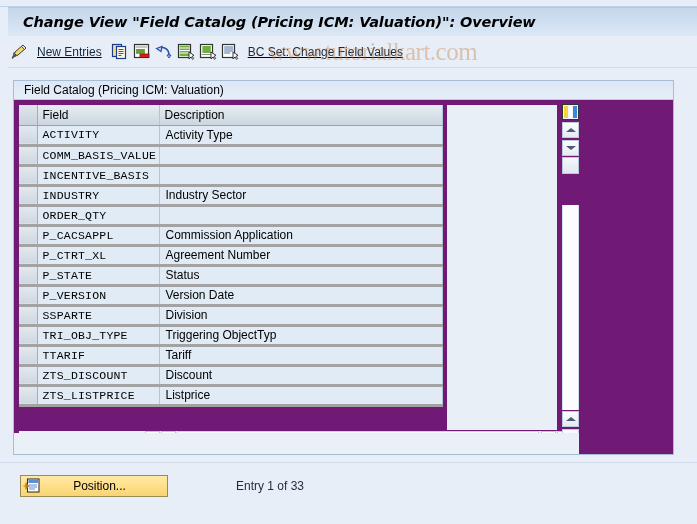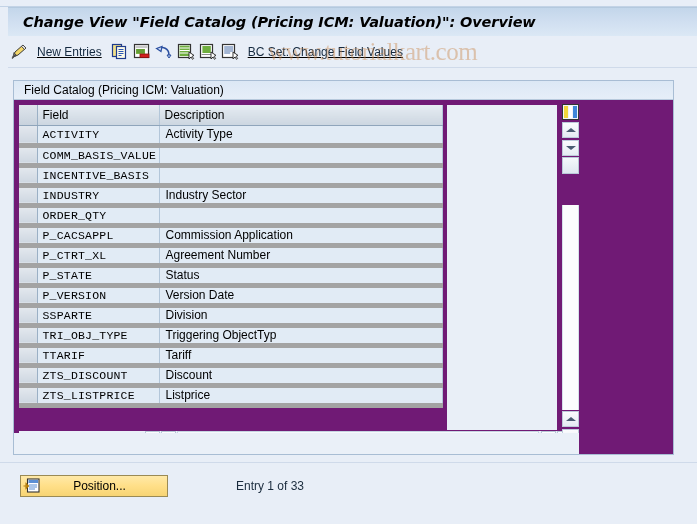--- a/index.html
+++ b/index.html
@@ -132,21 +132,21 @@
   }
   table.grid col.c-sel { width: 18px; }
   table.grid col.c-field { width: 122px; }
   table.grid col.c-desc { width: 283px; }
 
   table.grid th, table.grid td {
     height: 20px;
     padding: 0 0 0 5px;
     font-size: 12px;
     border-right: 1px solid #b3c6d9;
-    border-bottom: 5px solid #a3a3a3;
+    border-bottom: 3px solid #a3a3a3;
     box-sizing: border-box;
     overflow: hidden;
     white-space: nowrap;
     text-align: left;
     font-weight: normal;
     vertical-align: middle;
   }
   table.grid thead th {
     background: linear-gradient(to bottom,#e6ecf3 0%, #ccd6e0 100%);
     border-bottom: 1px solid #8fa5bb;

